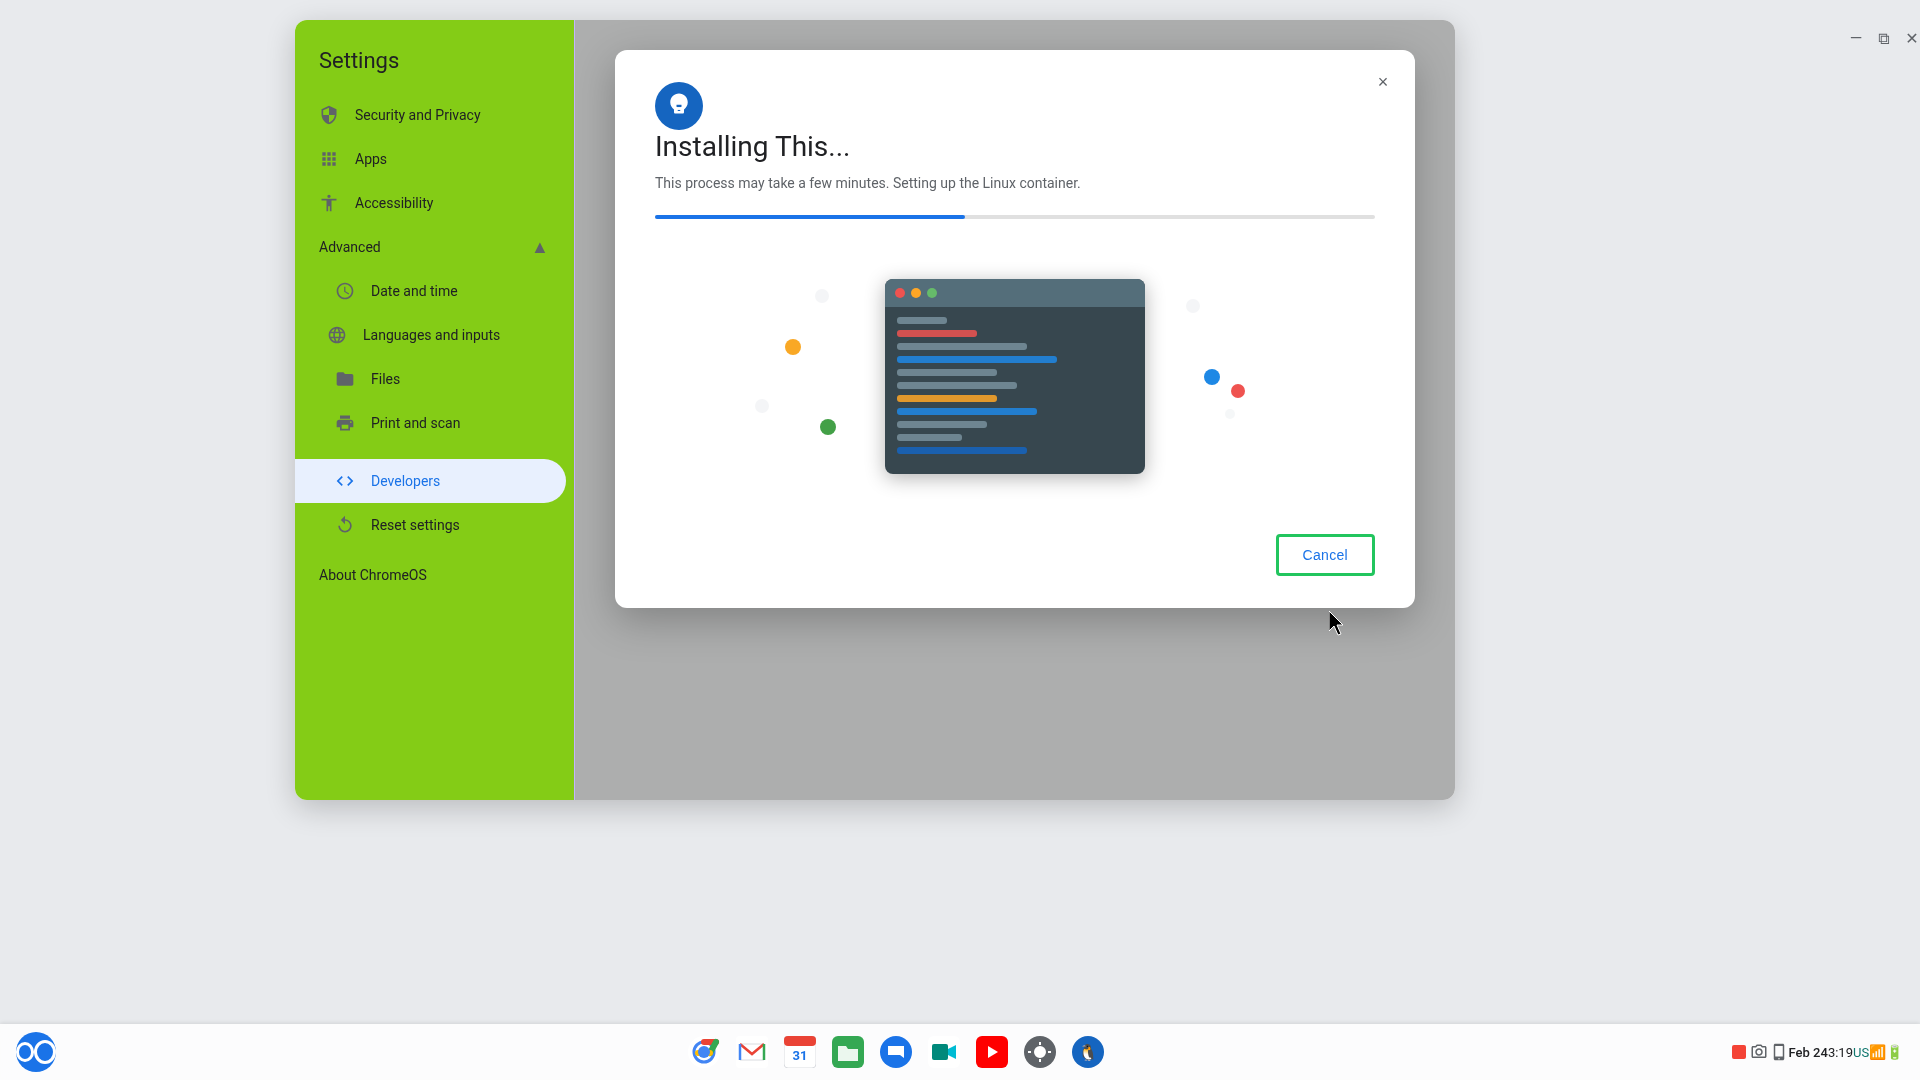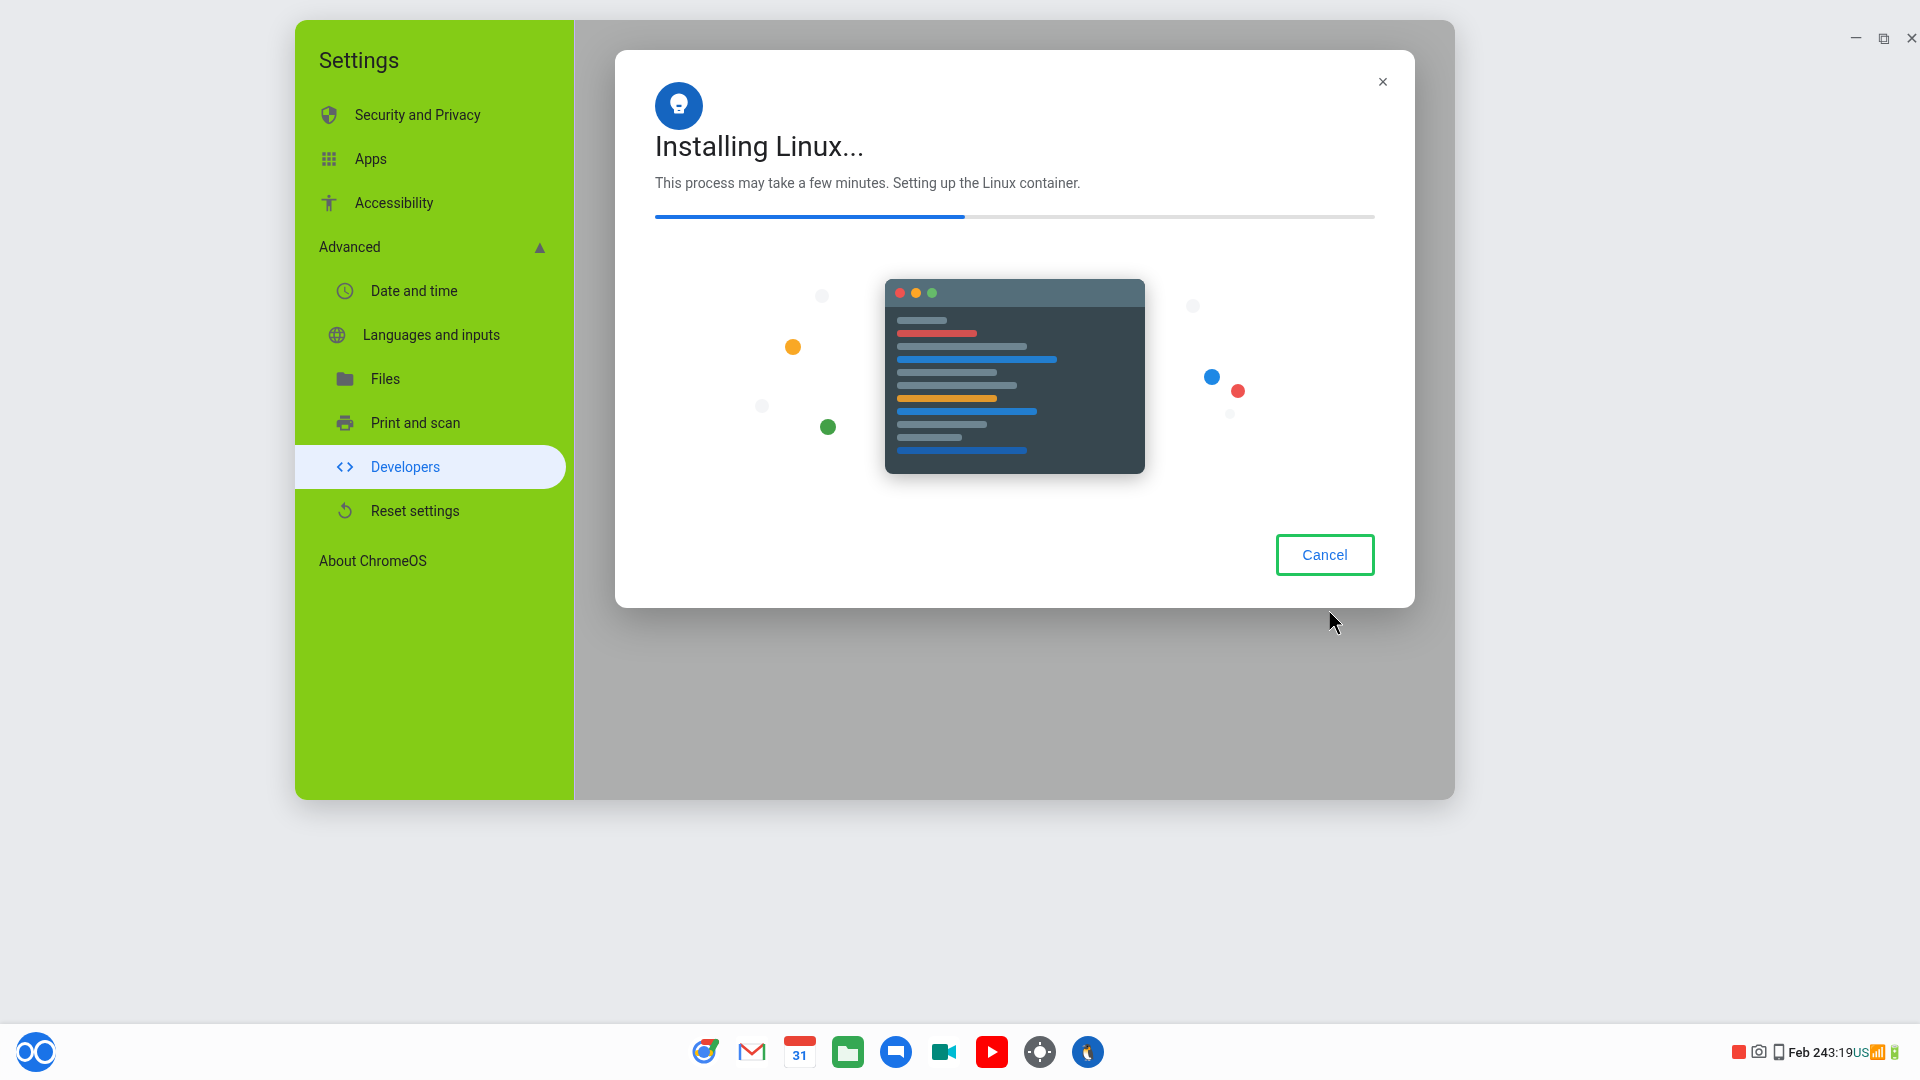--- a/index.html
+++ b/index.html
@@ -50,20 +50,21 @@
       border-radius: 0 24px 24px 0;
       margin-right: 8px;
       color: #202124;
       font-size: 14px;
       gap: 16px;
     }
 
     .sidebar-item.active {
       background: #e8f0fe;
       color: #1a73e8;
+      margin-top: 14px;
     }
 
     .sidebar-item.active .sidebar-icon {
       color: #1a73e8;
     }
 
     .sidebar-icon {
       width: 20px;
       height: 20px;
       color: #5f6368;
@@ -443,21 +444,21 @@
 
         <div class="penguin-icon">
           <svg width="30" height="30" viewBox="0 0 24 24" fill="white">
             <path d="M12 2C8.13 2 5 5.13 5 9c0 2.38 1.19 4.47 3 5.74V17c0 .55.45 1 1 1h6c.55 0 1-.45 1-1v-2.26c1.81-1.27 3-3.36 3-5.74 0-3.87-3.13-7-7-7zm-1 14v-1h2v1h-2zm3-3.4l-.58.4H10.58L10 12.6V11h4v1.6z"></path>
             <circle cx="9.5" cy="9.5" r="1"></circle>
             <circle cx="14.5" cy="9.5" r="1"></circle>
             <path d="M15 13H9c-.55 0-1 .45-1 1v1h8v-1c0-.55-.45-1-1-1z"></path>
           </svg>
         </div>
 
-        <h2 class="modal-title">Installing Linux...</h2>
+        <h2 class="modal-title">Installing This...</h2>
 
         <p class="modal-subtitle">This process may take a few minutes. Setting up the Linux container.</p>
 
         <div class="progress-bar-container">
           <div class="progress-bar-fill" style="width: 43%;"></div>
         </div>
 
         <div class="illustration-area">
 
           <div class="dot" style="width:16px;height:16px;background:#f9a825;left:130px;top:80px;"></div>

